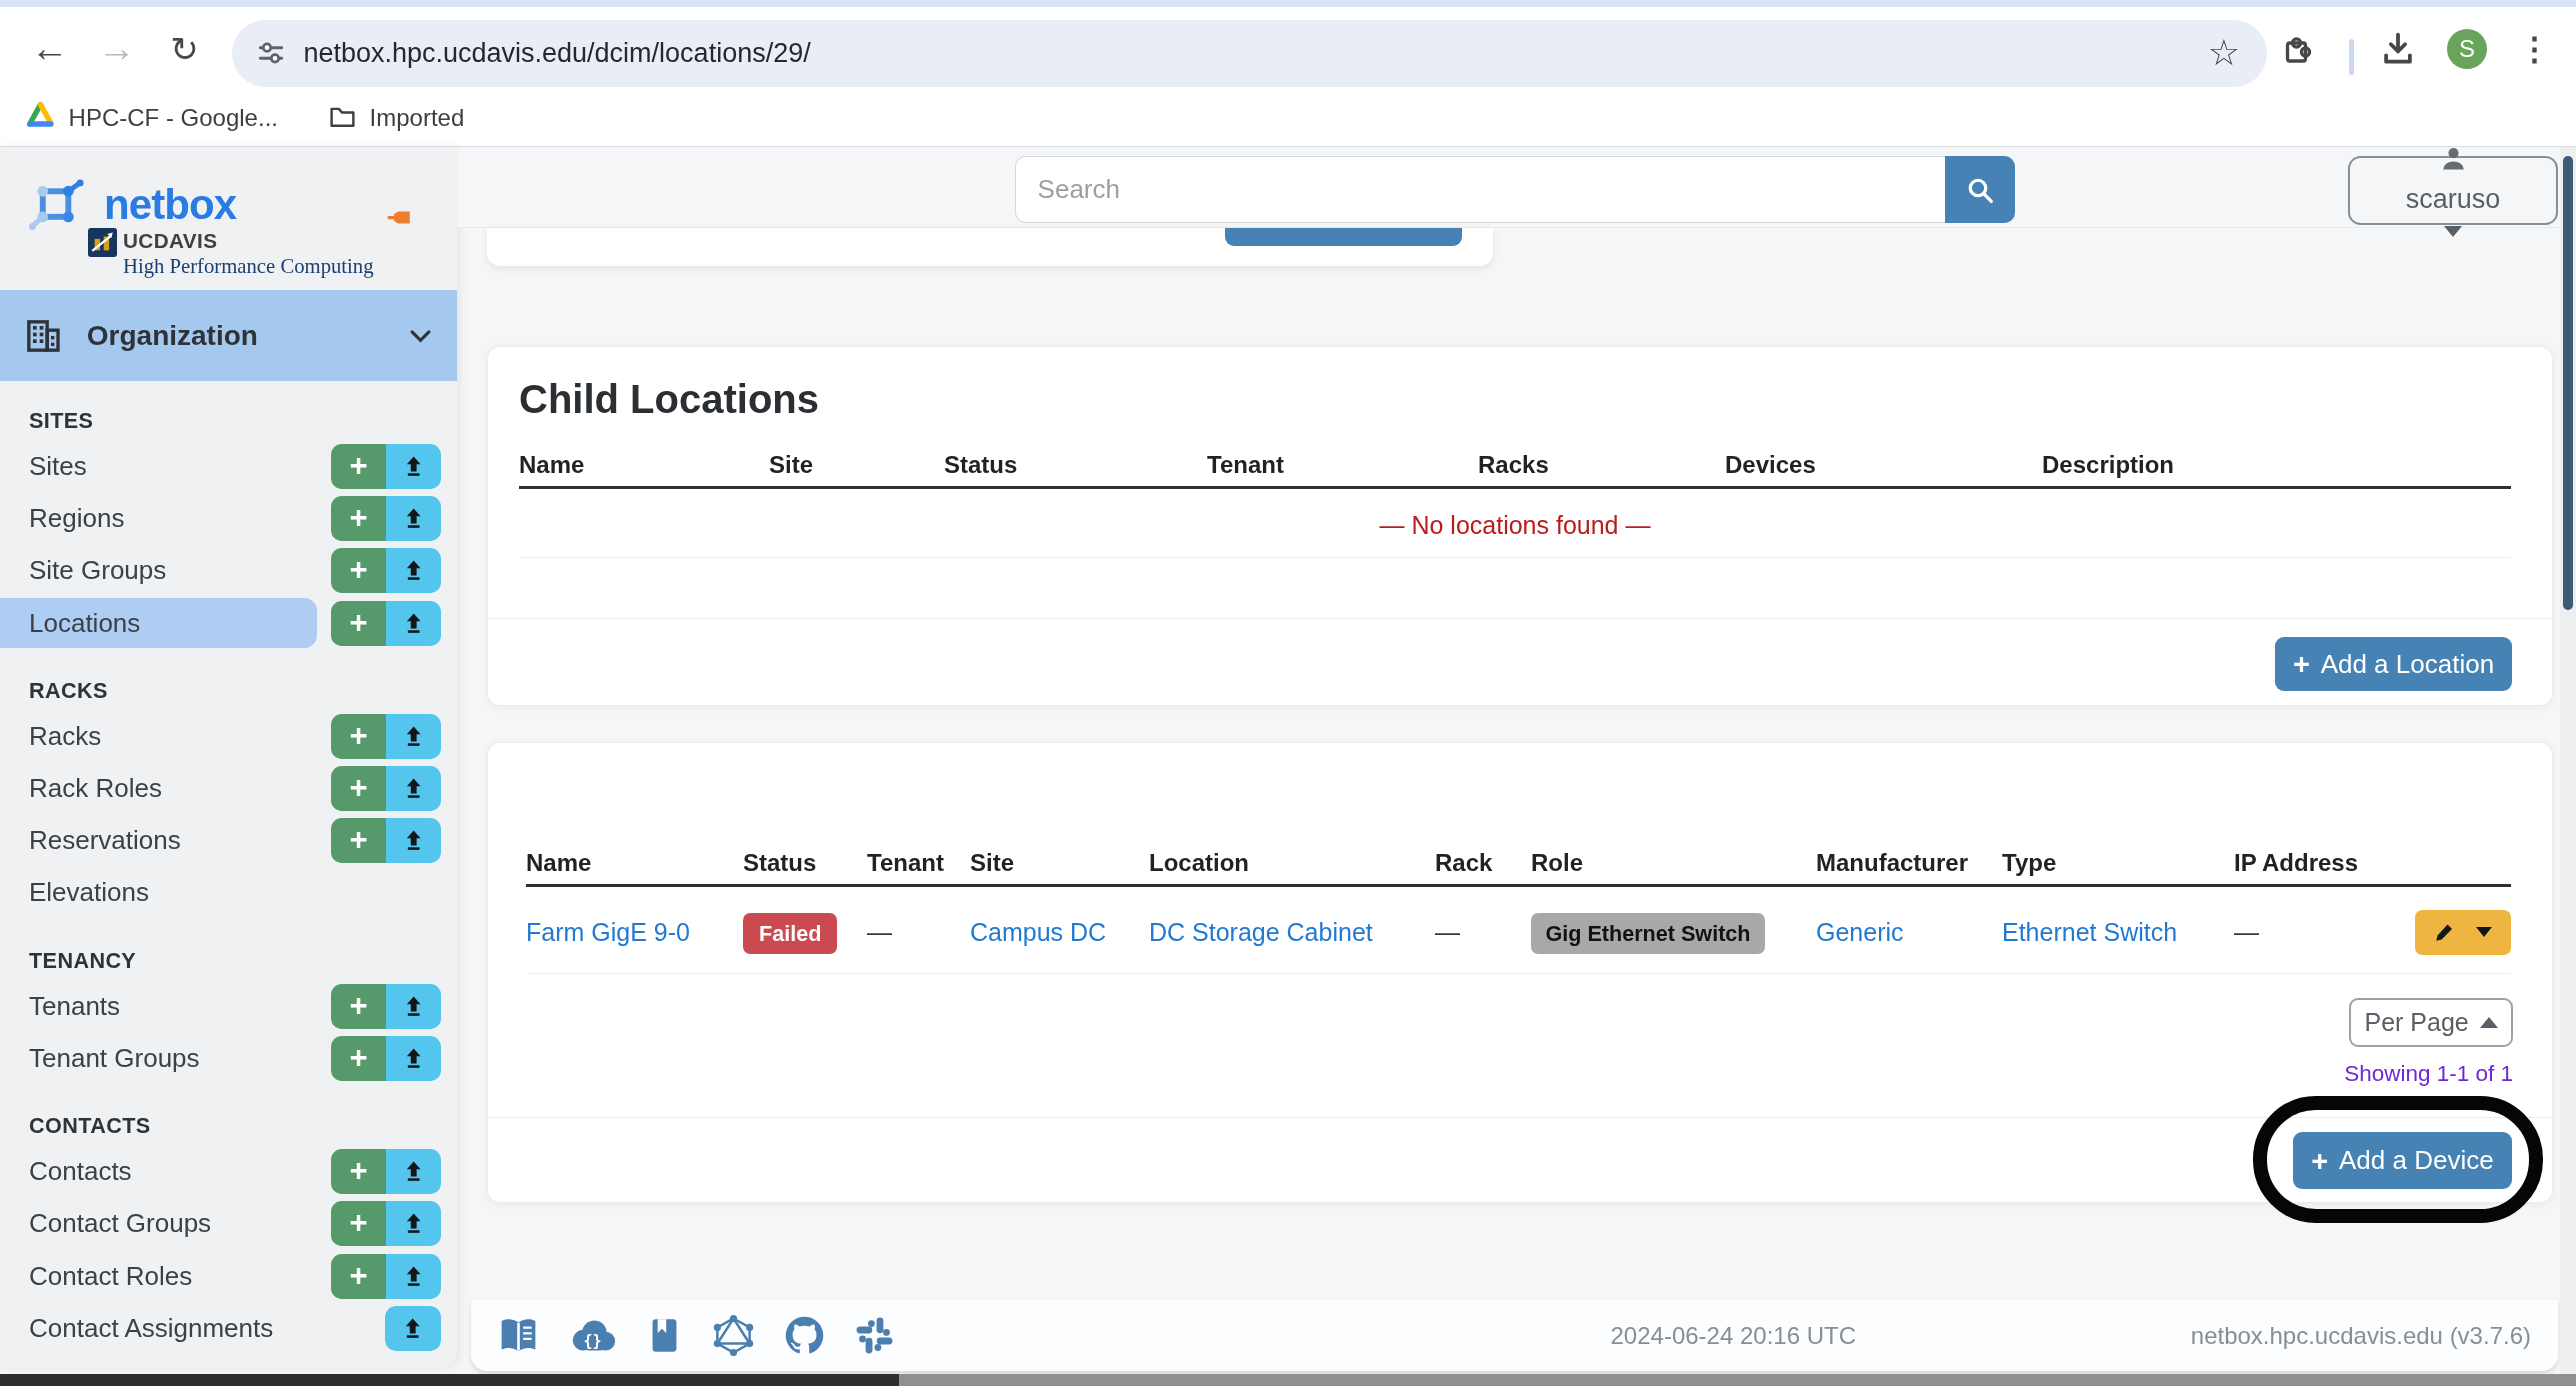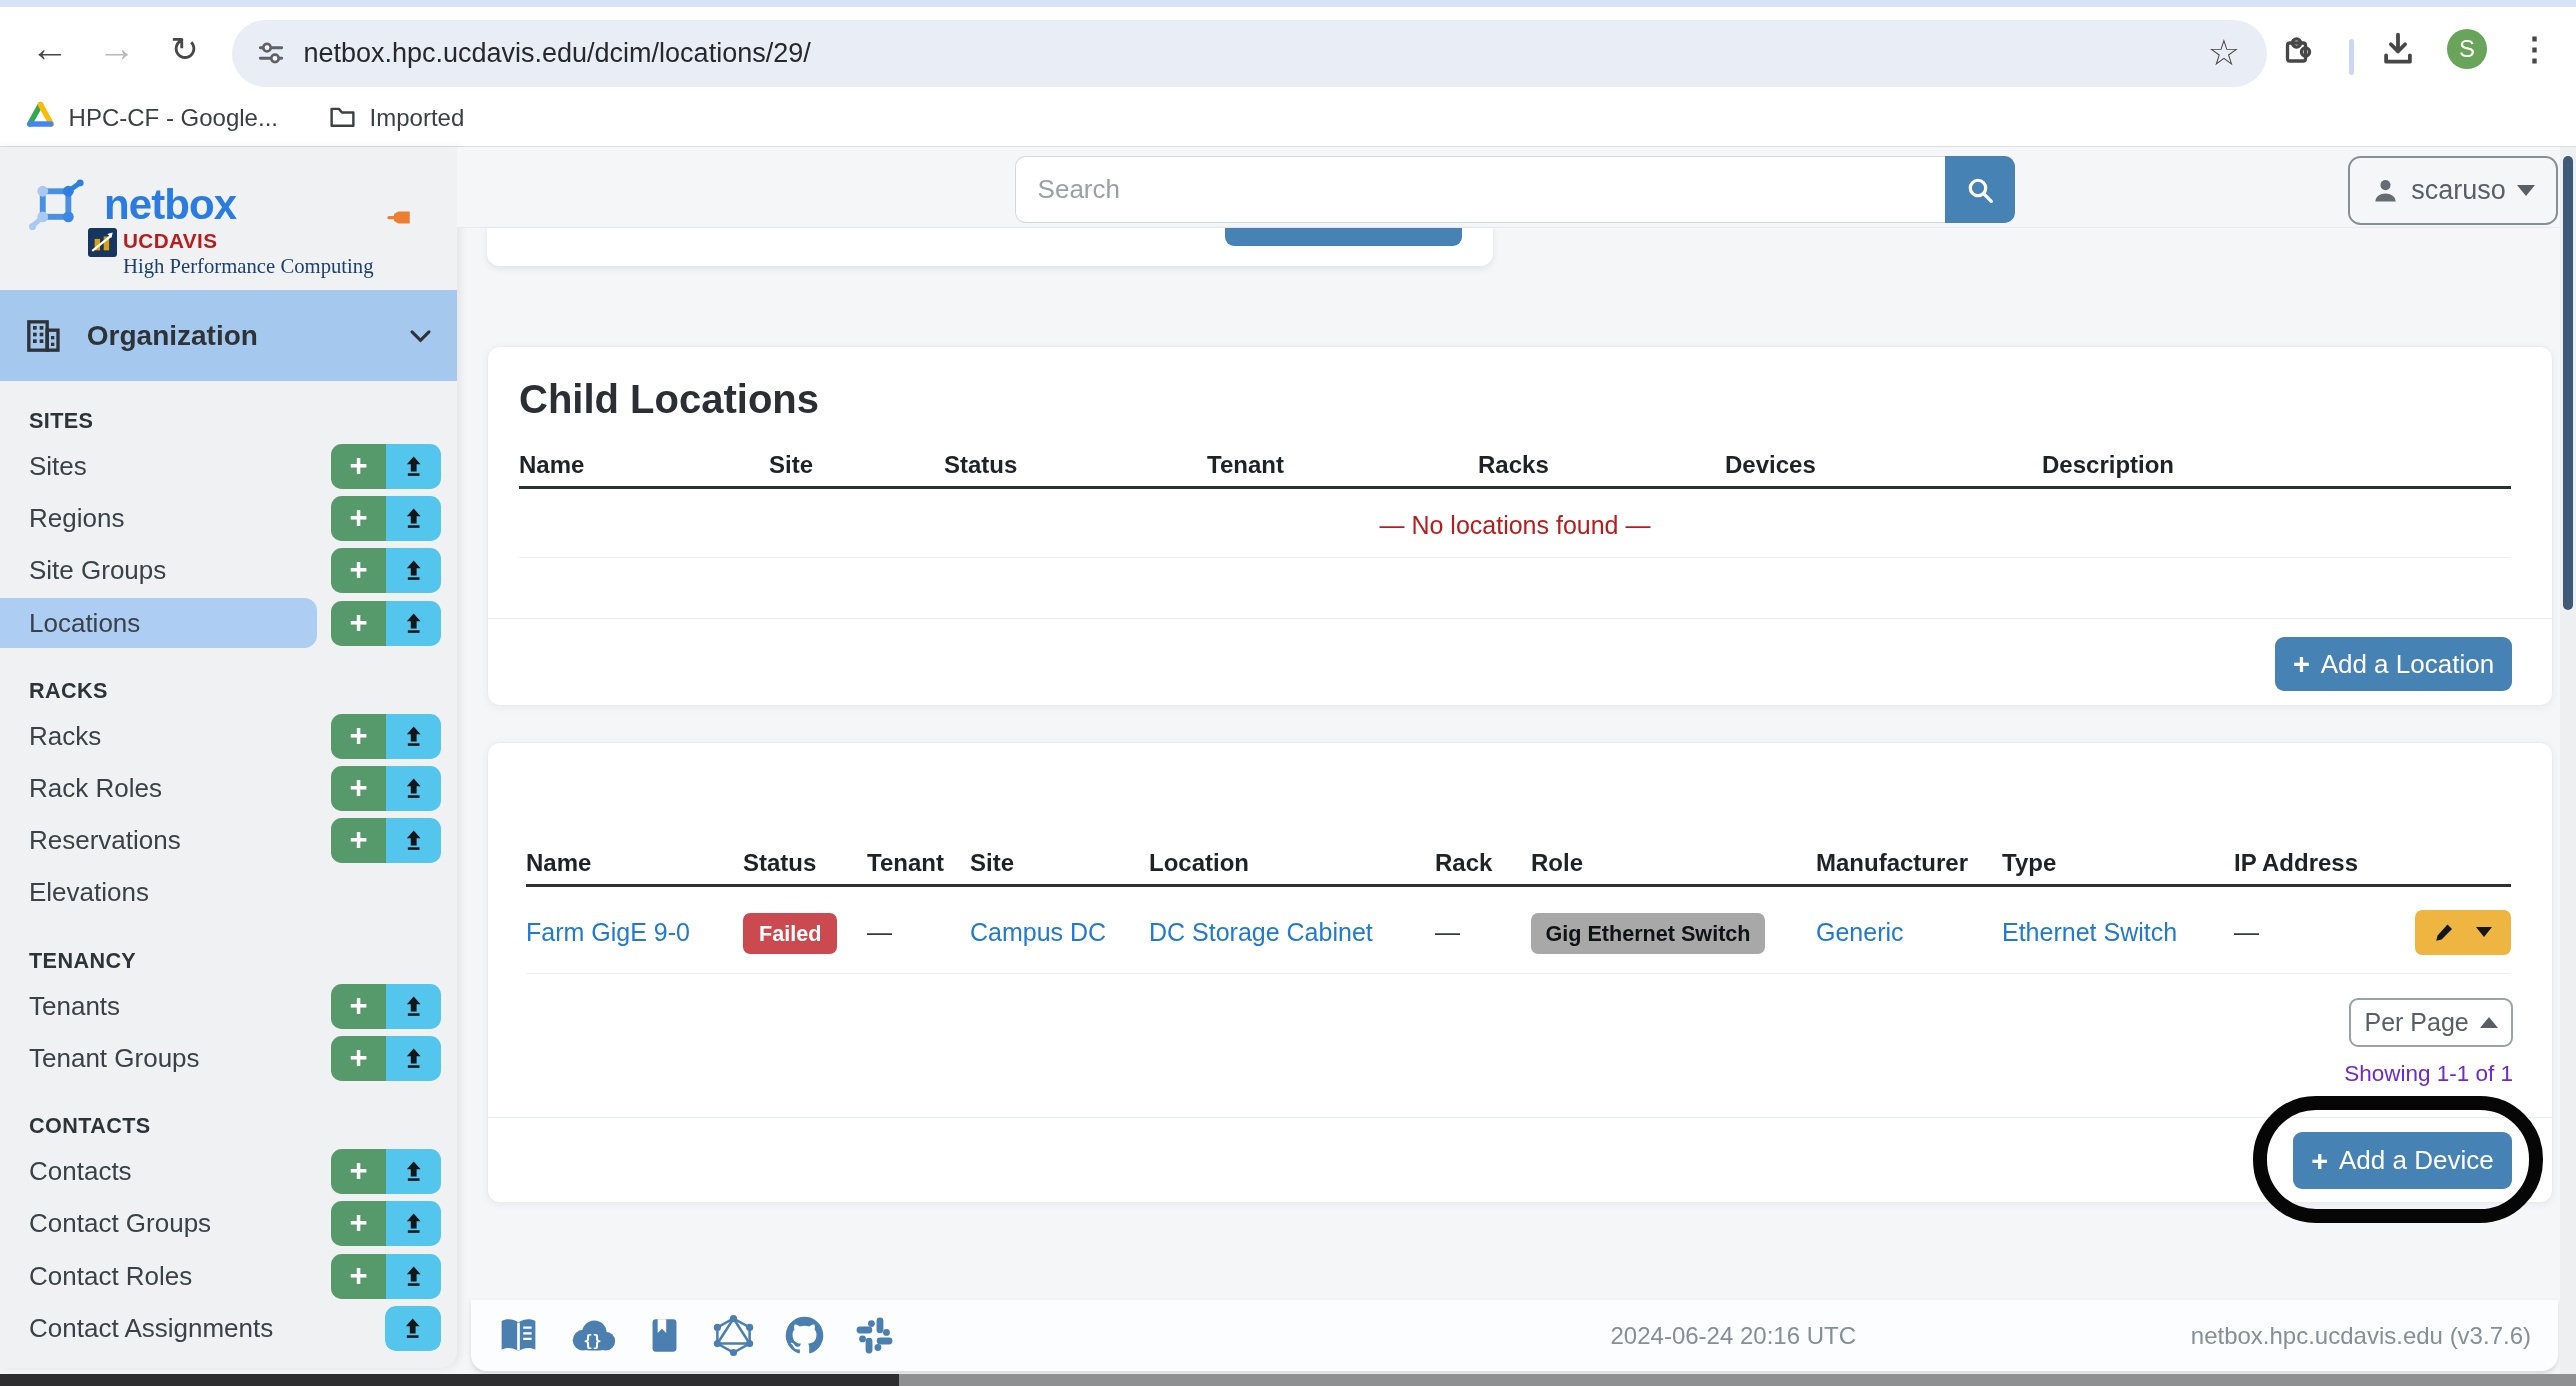--- a/index.html
+++ b/index.html
@@ -42,21 +42,21 @@
   
   .hdr-band { left:457px; top:147px; width:2119px; height:81px; background:#f5f6f8; border-bottom:1.8px solid #e7e9ec; }
   .search-group { left:1015px; top:156px; width:1000px; height:67px; display:flex; }
   .search-input { flex:1; border:1.8px solid #d3d8dc; border-right:none; border-radius:10.8px 0 0 10.8px;
                   font-size:26px; padding-left:21.6px; color:#202124; outline:none; background:#fff;
                   font-family:"Liberation Sans", sans-serif; }
   .search-input::placeholder { color:#9aa0a6; }
   .search-btn { width:70px; background:#4782b4; border:none; border-radius:0 10.8px 10.8px 0; display:flex;
                 align-items:center; justify-content:center; cursor:pointer; }
   .user-btn { left:2348px; top:156px; width:210px; height:69px; border:2.7px solid #868e96; border-radius:12.6px;
-              display:flex; align-items:center; justify-content:center; gap:10.8px; color:#595f66; font-size:27px; cursor:pointer; }
+              display:flex; align-items:center; justify-content:center; gap:10.8px; color:#595f66; font-size:27px; cursor:pointer;flex-direction:column; }
   .caret-dn { width:0; height:0; border-left:9px solid transparent; border-right:9px solid transparent;
               border-top:11.7px solid #595f66; }
   .caret-up { width:0; height:0; border-left:9px solid transparent; border-right:9px solid transparent;
               border-bottom:11.7px solid #595f66; }
 
   
   .partial-card { left:487px; top:228px; width:1006px; height:38px; background:#fff; border-radius:0 0 12.6px 12.6px;
                   box-shadow:0 2.7px 7.2px rgba(0,0,0,.08); }
   .partial-btn { position:absolute; left:738px; top:0; width:237px; height:18px; background:#4782b4; border-radius:0 0 9px 9px; }
 
@@ -179,21 +179,21 @@
     <span class="abs" style="left:104px;top:34px;font-size:42px;font-weight:700;color:#2b7ce2;letter-spacing:-0.9px">netbox</span>
     <span class="abs" style="left:88px;top:81px">
       <svg width="29" height="29" viewBox="0 0 24 24">
           <rect width="24" height="24" rx="2.5" fill="#16355f"></rect>
           <rect x="5.5" y="9" width="4.5" height="9.5" fill="#d4a017"></rect>
           <rect x="13" y="7" width="4.5" height="11.5" fill="#d4a017"></rect>
           <path d="M3.5 19 L19 6.5" stroke="#fff" stroke-width="1.8"></path>
           <path d="M16 5 l4.5 -1.2 -1.2 4.5 Z" fill="#fff"></path>
         </svg>
     </span>
-    <span class="abs" style="left:123px;top:82px;font-size:20.7px;font-weight:700;color:#b91c1c;letter-spacing:0.4px">UCDAVIS</span>
+    <span class="abs" style="left:123px;top:82px;font-size:20.7px;font-weight:700;color:#404040;letter-spacing:0.4px">UCDAVIS</span>
     <span class="abs" style="left:123px;top:108px;font-size:20.7px;color:#1c3f73;font-family:'Liberation Serif', serif">High Performance Computing</span>
     <span class="abs" style="left:385px;top:56px">
       <svg width="29" height="29" viewBox="0 0 24 24" fill="#ed7d31">
           <path d="M11 7 h9.5 v10 H11 l-3.5 -2.2 v-5.6 Z"></path>
           <rect x="2" y="10.8" width="8" height="2.6" rx="1.3"></rect>
         </svg>
     </span>
 
     <div class="group-hdr">
       <span style="margin-left:23.4px;display:flex">

